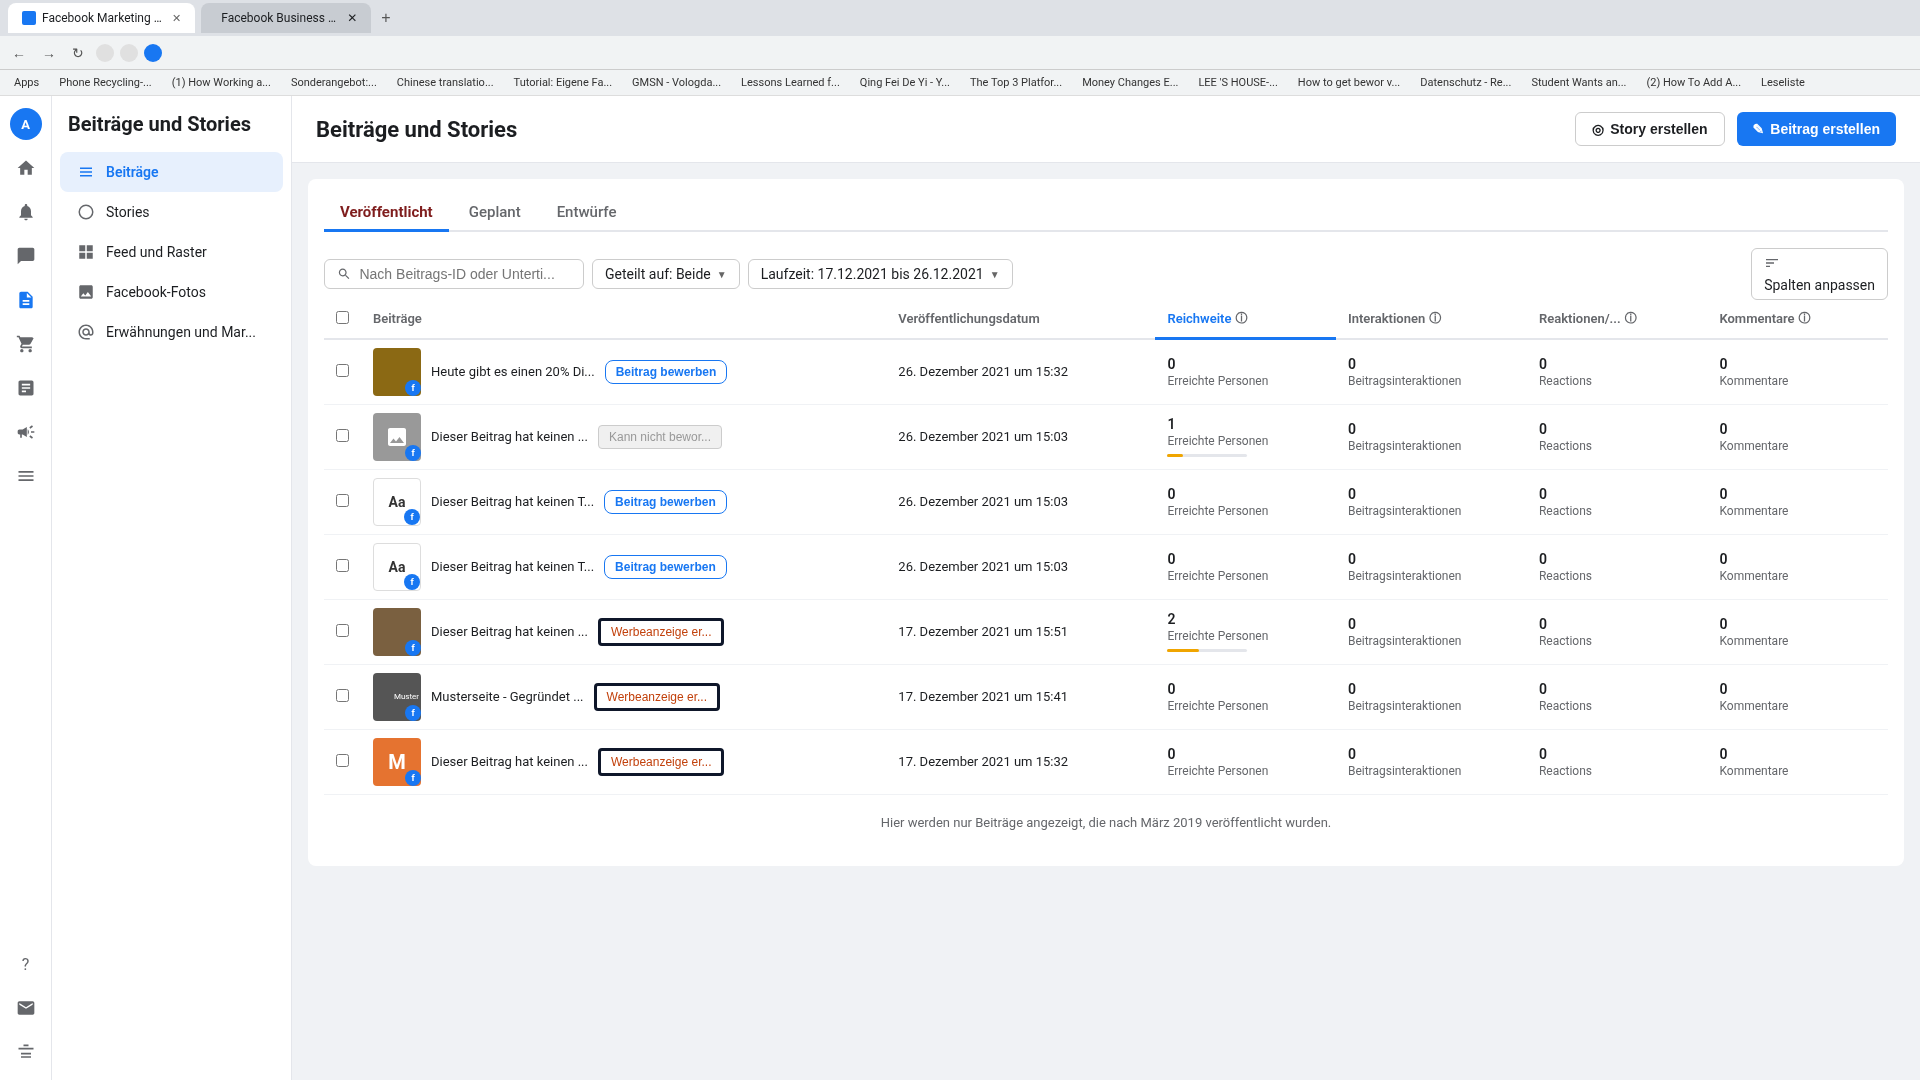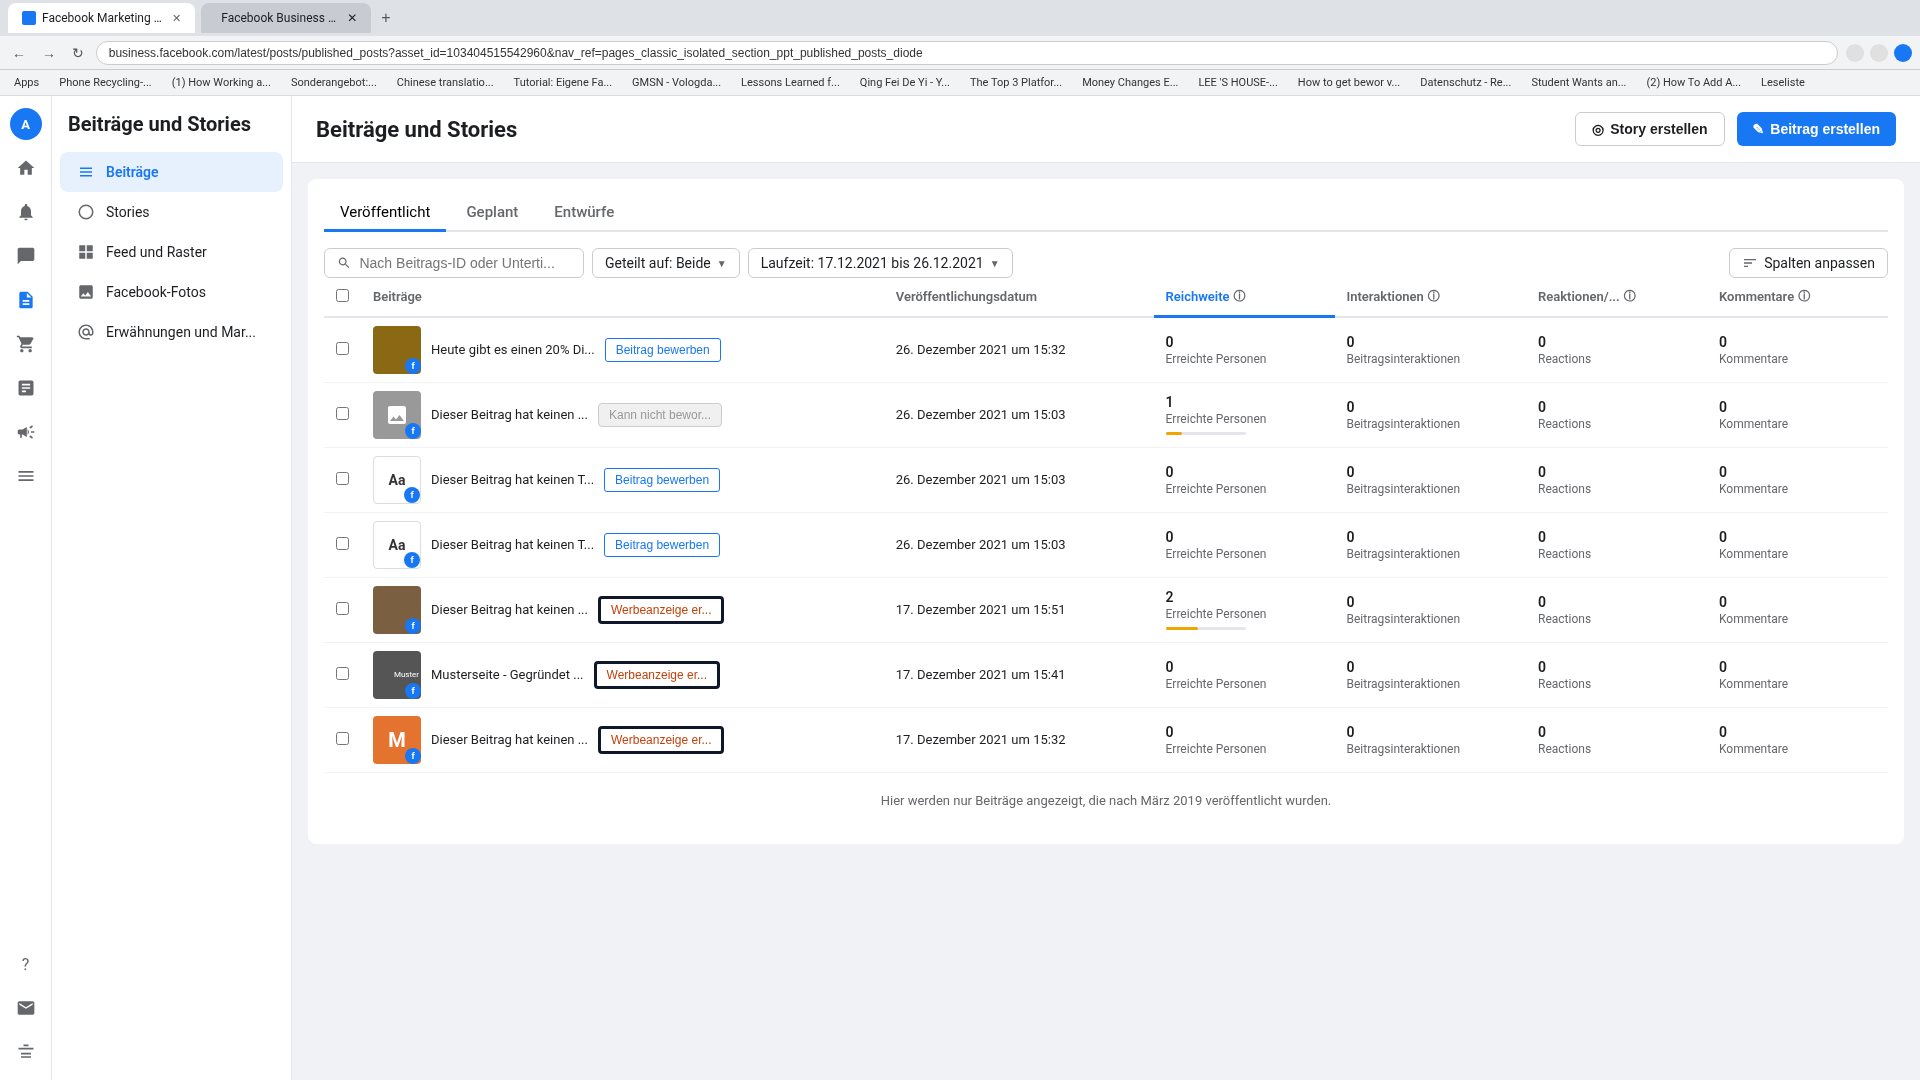--- a/index.html
+++ b/index.html
@@ -50,48 +50,48 @@
     .header-actions { display: flex; gap: 12px; }
     .btn-secondary { display: flex; align-items: center; gap: 6px; padding: 8px 16px; border: 1px solid #ccc; border-radius: 6px; background: #fff; cursor: pointer; font-size: 14px; color: #1c1e21; font-weight: 600; }
     .btn-primary { display: flex; align-items: center; gap: 6px; padding: 8px 16px; border: none; border-radius: 6px; background: #1877f2; cursor: pointer; font-size: 14px; color: #fff; font-weight: 600; }
 
     
     .posts-container { background: #fff; margin: 16px; border-radius: 8px; padding: 16px; }
 
     
     .tabs-bar { display: flex; gap: 4px; border-bottom: 2px solid #e4e6eb; margin-bottom: 16px; }
     .tab-item { padding: 8px 16px; cursor: pointer; font-size: 15px; font-weight: 500; color: #65676b; border-bottom: 3px solid transparent; margin-bottom: -2px; }
-    .tab-item.active { color: #000000; border-bottom-color: #1877f2; font-weight: 400; }
+    .tab-item.active { color: #7f1d1d; border-bottom-color: #1877f2; font-weight: 700; }
 
     
     .filters-bar { display: flex; align-items: center; gap: 8px; }
     .search-input-wrap { display: flex; align-items: center; gap: 8px; border: 1px solid #ccc; border-radius: 6px; padding: 6px 12px; background: #fff; flex: 0 0 260px; }
     .search-input-wrap input { border: none; outline: none; font-size: 14px; color: #333; width: 100%; background: transparent; }
     .filter-dropdown { display: flex; align-items: center; gap: 6px; border: 1px solid #ccc; border-radius: 6px; padding: 6px 12px; background: #fff; cursor: pointer; font-size: 14px; }
     .filter-dropdown .chevron { font-size: 10px; color: #666; }
-    .adjust-cols-btn { margin-left: auto; display: flex; align-items: flex-start; gap: 6px; border: 1px solid #ccc; border-radius: 6px; padding: 6px 12px; background: #fff; cursor: pointer; font-size: 14px; }
+    .adjust-cols-btn { margin-left: auto; display: flex; align-items: flex-start; gap: 6px; border: 1px solid #ccc; border-radius: 6px; padding: 6px 12px; background: #fff; cursor: pointer; font-size: 14px; flex-direction: column; }
 
     
     .posts-table { width: 100%; border-collapse: collapse; }
     .posts-table th { text-align: left; padding: 10px 12px; font-size: 13px; font-weight: 600; color: #65676b; border-bottom: 2px solid #e4e6eb; white-space: nowrap; }
     .posts-table th.sorted { color: #1877f2; border-bottom: 3px solid #1877f2; }
     .posts-table td { padding: 8px 12px; border-bottom: 1px solid #f0f2f5; vertical-align: middle; }
     .col-checkbox { width: 32px; }
     .col-post { min-width: 320px; }
     .col-date { min-width: 180px; }
     .col-reach { min-width: 130px; }
     .col-interactions { min-width: 130px; }
     .col-reactions { min-width: 130px; }
     .col-comments { min-width: 130px; }
 
     .post-cell { display: flex; align-items: center; gap: 10px; }
     .post-thumb { width: 48px; height: 48px; border-radius: 4px; background: #e4e6eb; position: relative; overflow: hidden; flex-shrink: 0; }
     .fb-badge { position: absolute; bottom: 0; right: 0; background: #1877f2; border-radius: 50%; width: 16px; height: 16px; display: flex; align-items: center; justify-content: center; color: #fff; font-size: 9px; font-weight: bold; }
     .post-text { font-size: 13px; color: #1c1e21; max-width: 180px; overflow: hidden; text-overflow: ellipsis; white-space: nowrap; }
-    .boost-btn { padding: 4px 10px; border: 1px solid #1877f2; border-radius: 3px; background: #fff; color: #1877f2; font-size: 12px; cursor: pointer; white-space: nowrap; }
+    .boost-btn { padding: 4px 10px; border: 1px solid #1877f2; border-radius: 8px; background: #fff; color: #1877f2; font-size: 12px; cursor: pointer; white-space: nowrap; font-weight: bold; }
     .boost-btn-disabled { padding: 4px 10px; border: 1px solid #ccc; border-radius: 4px; background: #f0f0f0; color: #999; font-size: 12px; cursor: not-allowed; white-space: nowrap; }
     .boost-btn-werbung { padding: 4px 10px; border: 3px solid #0f172a; border-radius: 4px; background: #fff; color: #c2410c; font-size: 12px; cursor: pointer; white-space: nowrap; }
 
     .stat-cell { display: flex; flex-direction: column; gap: 2px; }
     .stat-number { font-size: 14px; font-weight: 600; color: #1c1e21; }
     .stat-label { font-size: 12px; color: #65676b; }
     .progress-bar { height: 3px; background: #e4e6eb; border-radius: 2px; margin-top: 4px; width: 80px; }
     .progress-fill { height: 100%; border-radius: 2px; }
     .progress-orange { background: #f0a500; }
 
@@ -118,21 +118,20 @@
     <span style="font-size:12px;max-width:120px;overflow:hidden;text-overflow:ellipsis;white-space:nowrap;">Facebook Business Suite</span>
     <span class="tab-close">✕</span>
   </div>
   <button class="new-tab-btn">+</button>
 </div>
 
 <div class="browser-bar">
   <button class="nav-btn">←</button>
   <button class="nav-btn">→</button>
   <button class="nav-btn">↻</button>
-  <input class="url-bar" type="text" readonly="" value="business.facebook.com/latest/posts/published_posts?asset_id=103404515542960&amp;nav_ref=pages_classic_isolated_section_ppt_published_posts_diode" style="">
   <div class="browser-actions">
     <div class="browser-action-icon" style="background:#e0e0e0;"></div>
     <div class="browser-action-icon" style="background:#e0e0e0;"></div>
     <div class="browser-action-icon" style="background:#1877f2;"></div>
   </div>
 </div>
 
 <div class="bookmarks-bar">
   <span class="bookmark-item">Apps</span>
   <span class="bookmark-item">Phone Recycling-...</span>

